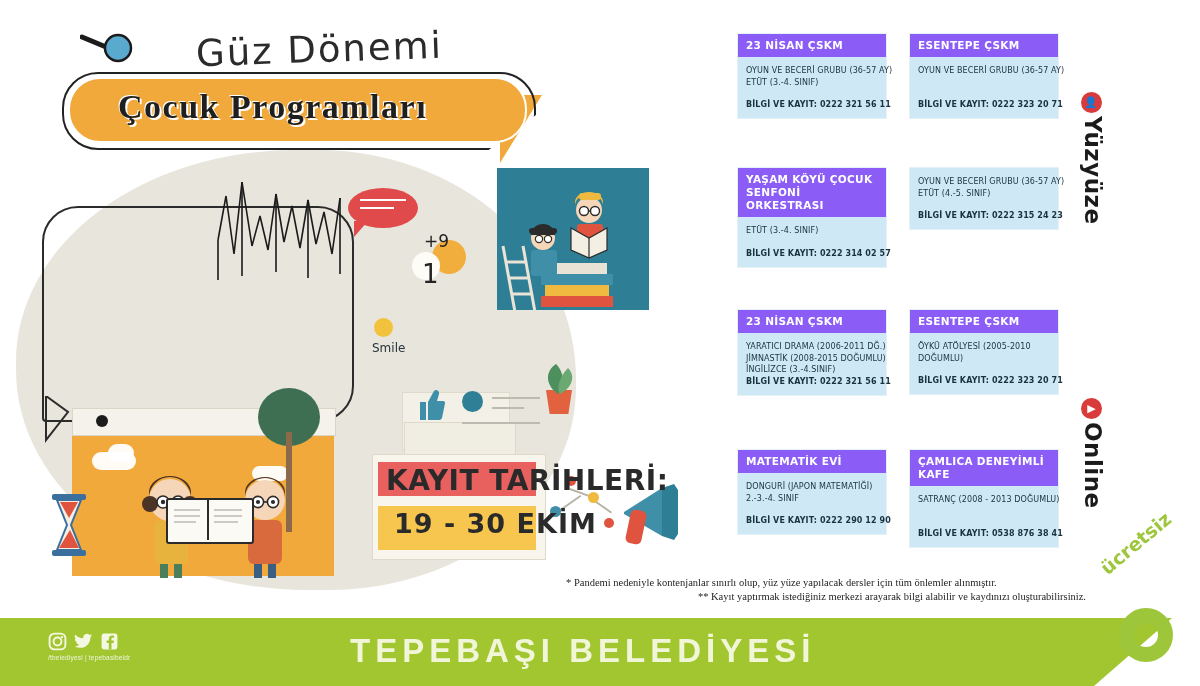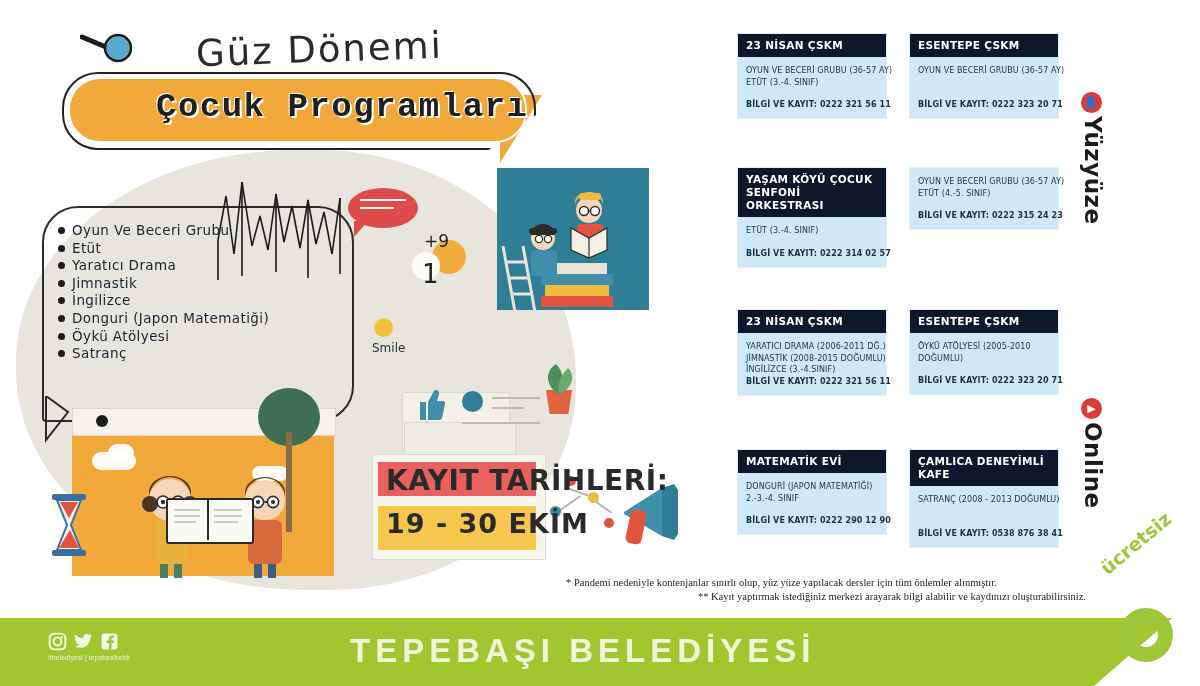--- a/index.html
+++ b/index.html
@@ -41,25 +41,24 @@
   }
   .banner-outline{
     position:absolute;left:62px;top:72px;width:470px;height:74px;z-index:5;
     border:2px solid #222;border-radius:36px;
     background:transparent;
     pointer-events:none;
     clip-path:polygon(0 0,100% 0,100% 55%,90% 100%,0 100%);
   }
   .cocuk{
     position:absolute;left:118px;top:88px;z-index:7;
-    font-family:Liberation Mono, monospace;
+    font-family:Liberation Serif, serif;
     font-size:34px;font-weight:bold;color:#1f1f1f;
     letter-spacing:1.5px;white-space:nowrap;
     text-shadow:2px 2px 0 #ffffff, -1px -1px 0 #ffffff;
-    margin-left:38px;
   }
 
   
   .bubble{
     position:absolute;left:42px;top:206px;width:308px;height:212px;z-index:3;
     border:2px solid #2b2b2b;
     border-radius:36px 36px 36px 4px;
     background:transparent;
   }
   .proglist{position:absolute;left:72px;top:222px;z-index:6;}
@@ -113,21 +112,21 @@
 
   
   .hourglass{position:absolute;left:48px;top:492px;z-index:7;}
 
   
   .signframe{position:absolute;left:372px;top:454px;width:172px;height:104px;background:#f7f5ec;border:1px solid #ded9c8;z-index:5;}
   .signframe2{position:absolute;left:404px;top:422px;width:110px;height:36px;background:#f0eee3;border:1px solid #ded9c8;z-index:4;}
   .sign-red{position:absolute;left:378px;top:462px;width:158px;height:34px;background:#e9615f;z-index:6;}
   .sign-yellow{position:absolute;left:378px;top:506px;width:158px;height:44px;background:#f6c64f;z-index:6;}
   .sign-red-txt{position:absolute;left:386px;top:464px;z-index:7;font-family:"DejaVu Sans",sans-serif;font-weight:bold;font-size:28px;color:#2a2a2a;letter-spacing:.5px;white-space:nowrap;}
-  .sign-yellow-txt{position:absolute;left:386px;top:508px;z-index:7;font-family:"DejaVu Sans",sans-serif;font-weight:bold;font-size:27px;color:#2a2a2a;letter-spacing:1px;white-space:nowrap;}
+  .sign-yellow-txt{position:absolute;left:394px;top:508px;z-index:7;font-family:"DejaVu Sans",sans-serif;font-weight:bold;font-size:27px;color:#2a2a2a;letter-spacing:1px;white-space:nowrap;}
 
   
   .thumbcard{position:absolute;left:402px;top:392px;width:106px;height:56px;background:#f2f0e7;border:1px solid #dedbcd;z-index:3;}
   .avatar-circle{position:absolute;left:462px;top:391px;width:21px;height:21px;border-radius:50%;background:#2f7f96;z-index:6;}
   .avatar-line1{position:absolute;left:492px;top:397px;width:48px;height:2px;background:#bdbab0;z-index:6;}
   .avatar-line2{position:absolute;left:492px;top:407px;width:32px;height:2px;background:#bdbab0;z-index:6;}
   .avatar-line3{position:absolute;left:462px;top:422px;width:78px;height:2px;background:#bdbab0;z-index:6;}
   .thumbsup{position:absolute;left:416px;top:388px;z-index:7;}
 
   
@@ -138,21 +137,21 @@
   .netdot{position:absolute;border-radius:50%;z-index:6;}
   .netline{position:absolute;height:1.5px;background:#b9b5a6;z-index:5;transform-origin:left center;}
 
   
   .cards{position:absolute;left:738px;top:34px;width:326px;z-index:6;}
   .card{
     position:absolute;width:148px;background:#cfe8f5;
     box-shadow:0 0 0 1px #e4f1f8;
   }
   .card-head{
-    background:#0f172a;color:#ffffff;font-weight:bold;
+    background:#8b5cf6;color:#ffffff;font-weight:bold;
     font-size:10.5px;letter-spacing:.3px;padding:5px 4px 5px 8px;
     line-height:13px;text-transform:uppercase;
     font-family:"DejaVu Sans", sans-serif;
   }
   .card-body{padding:8px 8px 9px 8px;}
   .card-body .ln{
     font-size:8px;color:#19323f;line-height:11.5px;letter-spacing:.1px;
     font-family:"DejaVu Sans", sans-serif;text-transform:uppercase;white-space:nowrap;
   }
   .card-body .contact{
@@ -238,30 +237,20 @@
 
   <div class="banner-tail"></div>
   <div class="banner"></div>
   <div class="banner-outline"></div>
   <div class="cocuk">Çocuk Programları</div>
 
   <div class="bubble"></div>
   <svg style="position:absolute;left:34px;top:396px;z-index:4;" width="40" height="48">
     <path d="M12,0 L12,44 L34,16 Z" fill="none" stroke="#2b2b2b" stroke-width="2"></path>
   </svg>
-  <ul class="proglist">
-    <li>Oyun Ve Beceri Grubu</li>
-    <li>Etüt</li>
-    <li>Yaratıcı Drama</li>
-    <li>Jimnastik</li>
-    <li>İngilizce</li>
-    <li>Donguri (Japon Matematiği)</li>
-    <li>Öykü Atölyesi</li>
-    <li>Satranç</li>
-  </ul>
 
   <svg class="squiggle" width="140" height="110" viewBox="0 0 140 110">
     <path d="M6,64 L14,20 L22,78 L30,6 L40,70 L48,40 L56,74 L64,18 L72,66 L80,30 L88,72 L96,24 L104,68 L112,36 L120,78 L128,22" fill="none" stroke="#1b1b1b" stroke-width="1.6"></path>
     <path d="M6,64 L6,104 M30,6 L30,100 M64,18 L64,96 M96,24 L96,102 M128,22 L128,98" fill="none" stroke="#1b1b1b" stroke-width="1.6"></path>
   </svg>
 
   <div class="redbub"></div>
   <svg class="redbub-lines" width="46" height="22">
     <line x1="0" y1="4" x2="46" y2="4" stroke="#ffffff" stroke-width="2"></line>
     <line x1="0" y1="12" x2="34" y2="12" stroke="#ffffff" stroke-width="2"></line>

